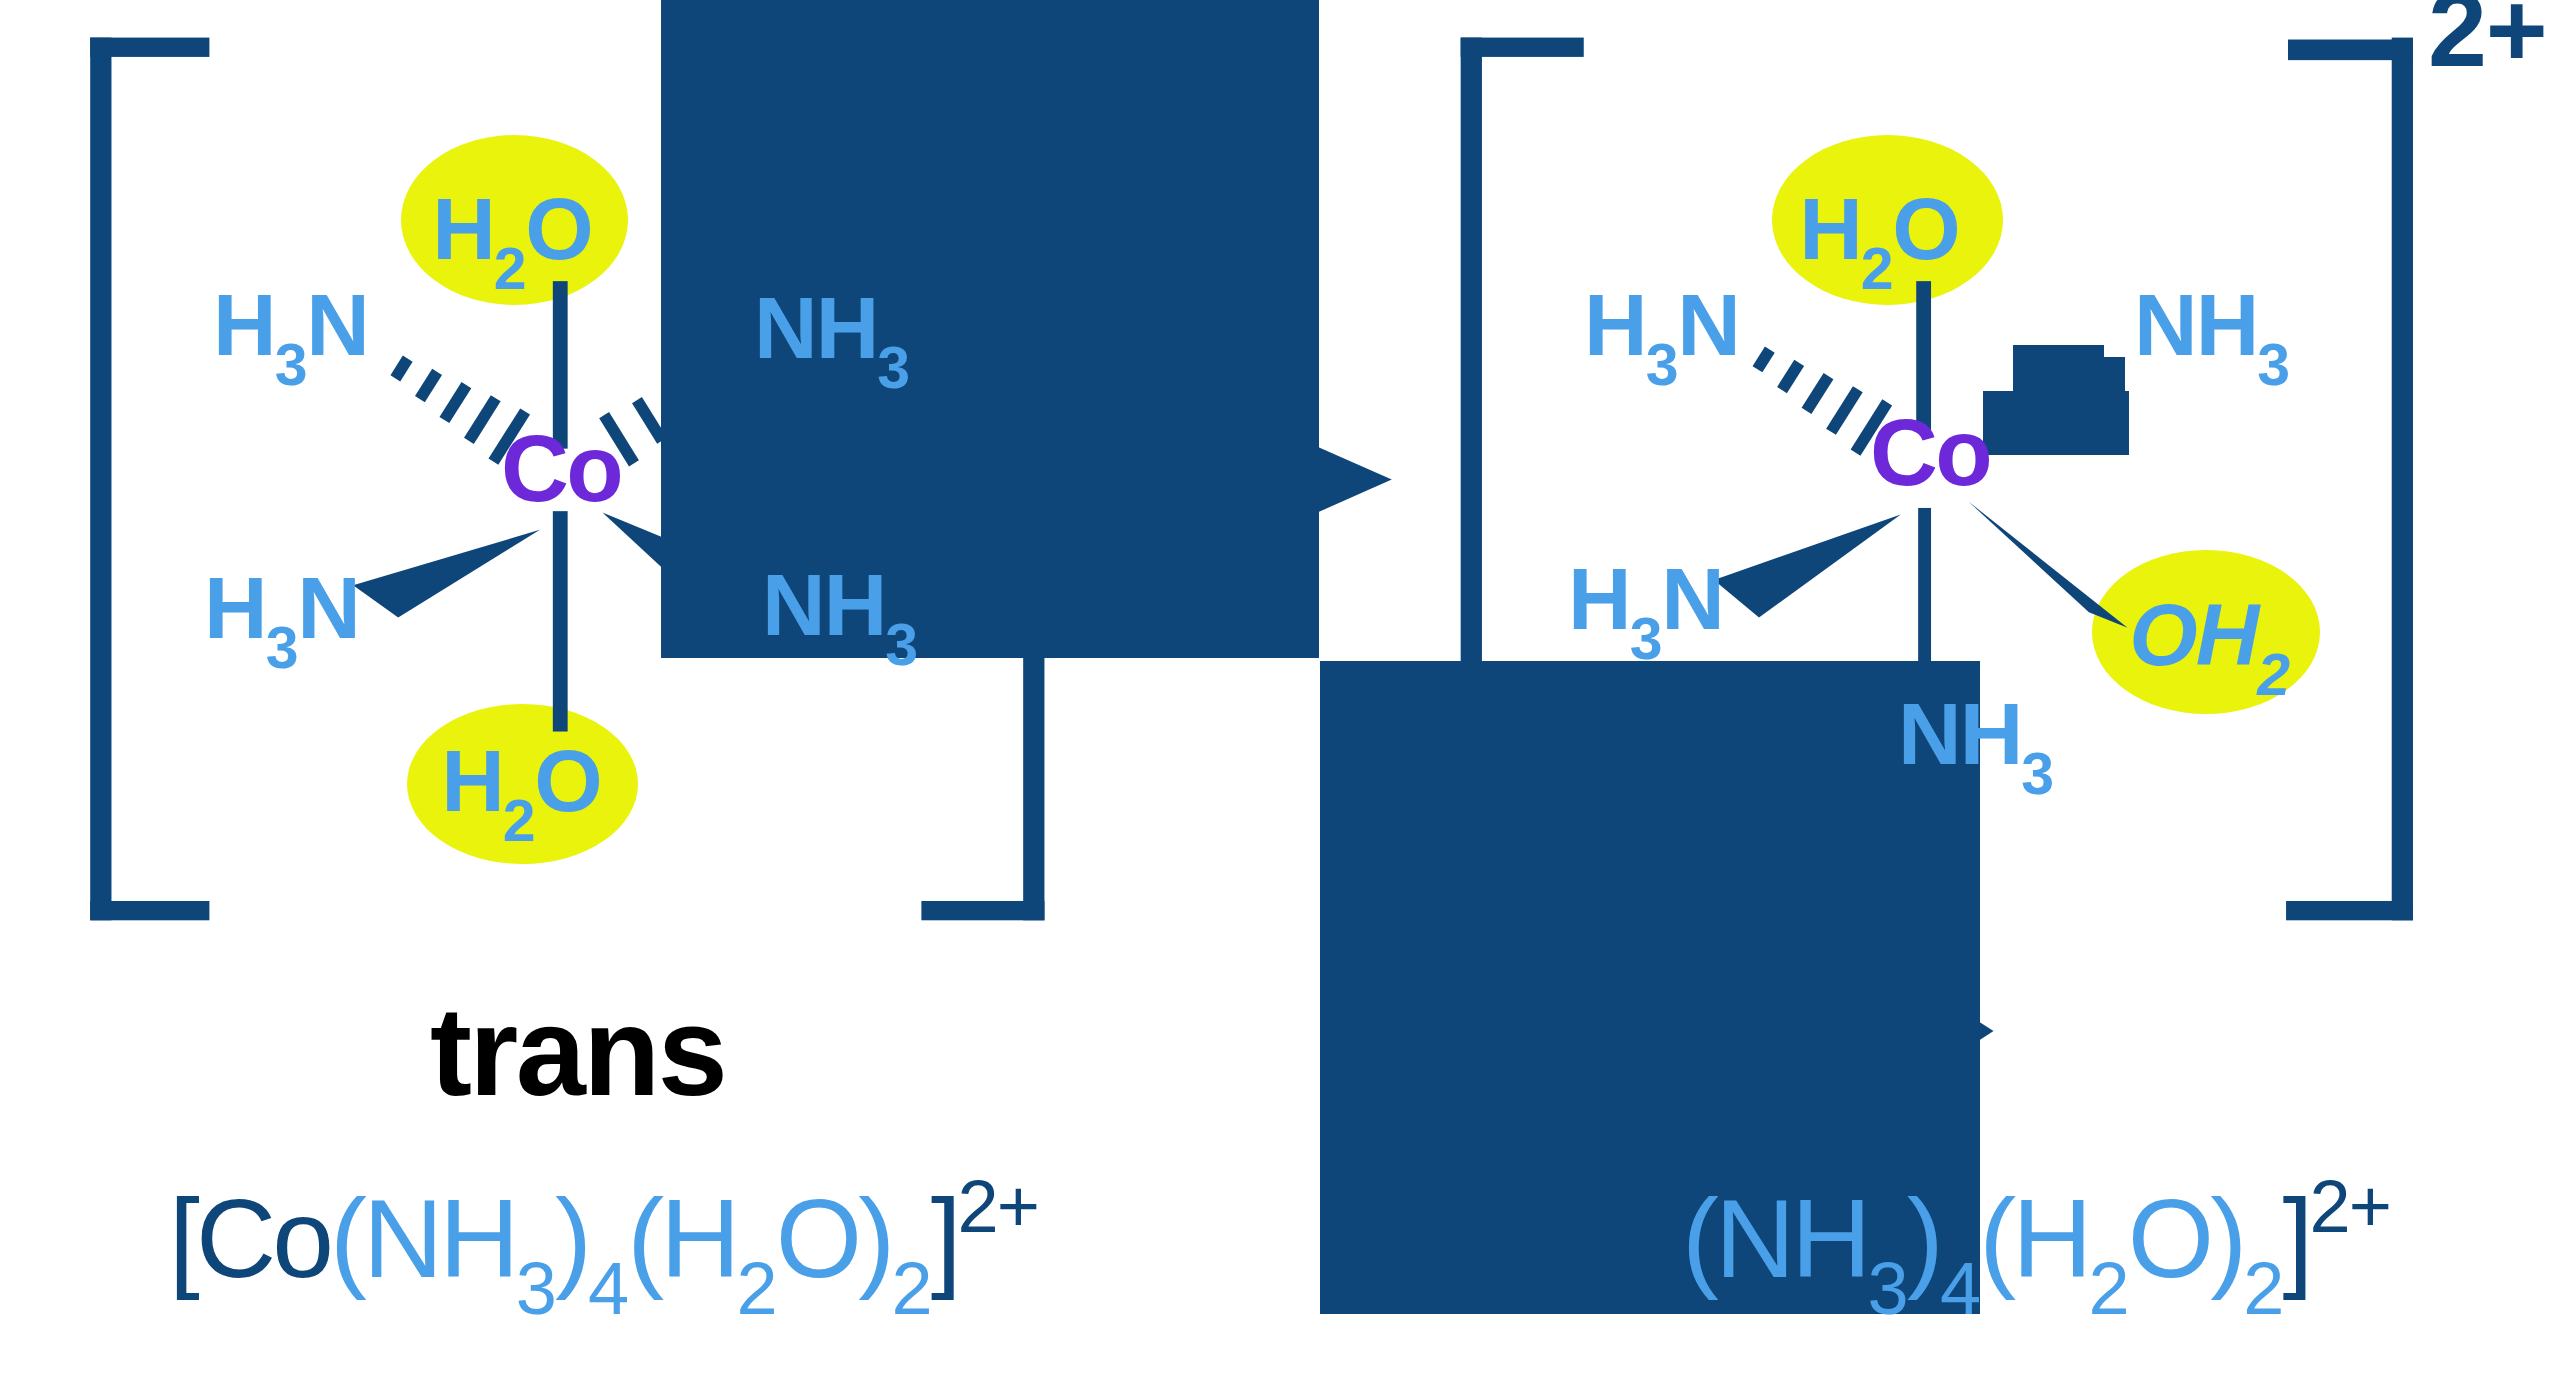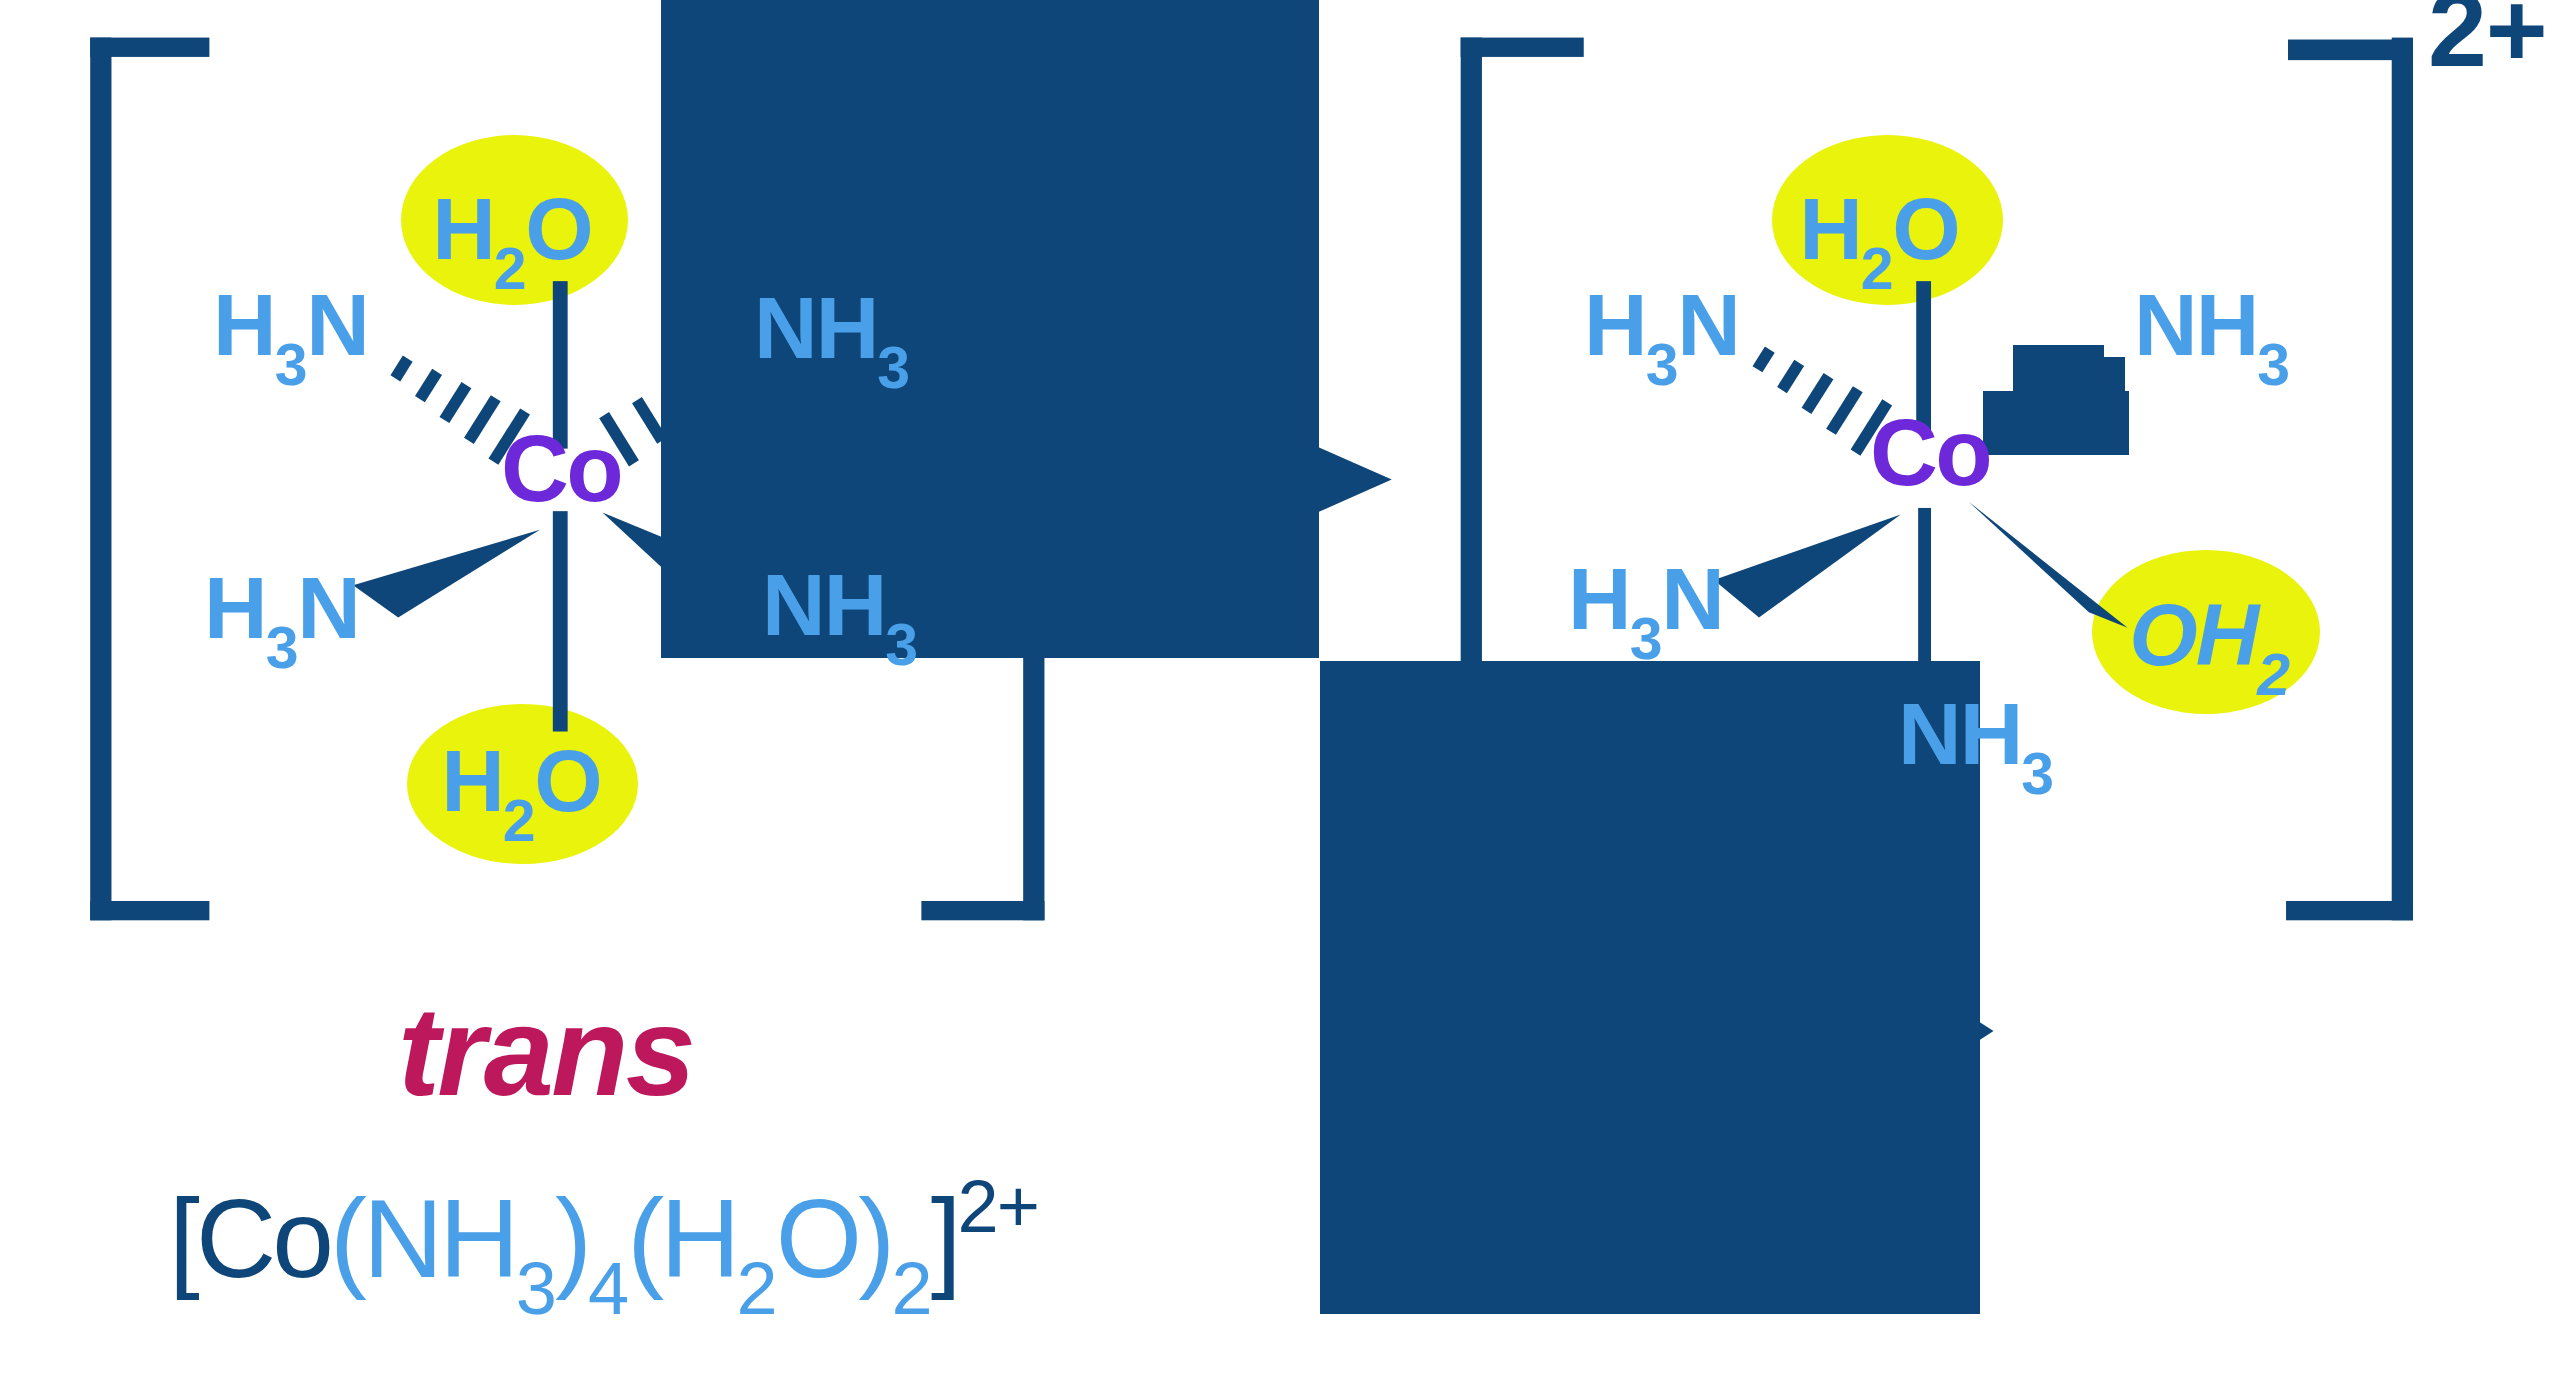--- a/index.html
+++ b/index.html
@@ -23,22 +23,22 @@
   }
   .lig .lsub{font-size:59px;display:inline-block;transform:translateY(30px);letter-spacing:-1.3px;}
   .metal{
     font-weight:700;font-size:94px;letter-spacing:-2.6px;
     color:#6d28d9;line-height:1;
   }
   .center-anchor{transform:translate(-50%,-50%);}
 
   
   .caption{
-    font-weight:700;font-style:italic;font-size:126px;letter-spacing:-2.6px;
-    color:#be185d;line-height:1;
+    font-weight:700;font-size:126px;letter-spacing:-2.6px;
+    color:#000000;line-height:1;margin-left:32px;
   }
   .formula{
     font-weight:400;font-size:111px;letter-spacing:-3.9px;
     line-height:1;color:#4aa0e8;
   }
   .formula .seg-dark{color:#0f4679;}
   .formula .seg-light{color:#4aa0e8;}
   .formula .sub{font-size:74px;display:inline-block;transform:translateY(37px);letter-spacing:-1.9px;}
   .formula .sup{font-size:74px;display:inline-block;transform:translateY(-45px);letter-spacing:-1.9px;}
   .big-charge{
@@ -175,15 +175,18 @@
   </div>
 
   <div class="txt caption" style="left:398px;top:989px;">
     <span>trans</span>
   </div>
 
   <div class="txt formula" style="left:169px;top:1184px;">
     <span class="seg-dark">[Co</span><span class="seg-light">(NH</span><span class="seg-light sub">3</span><span class="seg-light">)</span><span class="seg-light sub">4</span><span class="seg-light">(H</span><span class="seg-light sub">2</span><span class="seg-light">O</span><span class="seg-light">)</span><span class="seg-light sub">2</span><span class="seg-dark">]</span><span class="seg-dark sup">2+</span>
   </div>
 
+  <div class="txt formula" style="left:1682px;top:1184px;">
+    <span class="seg-light">(NH</span><span class="seg-light sub">3</span><span class="seg-light">)</span><span class="seg-light sub">4</span><span class="seg-light">(H</span><span class="seg-light sub">2</span><span class="seg-light">O</span><span class="seg-light">)</span><span class="seg-light sub">2</span><span class="seg-dark">]</span><span class="seg-dark sup">2+</span>
+  </div>
 
 </div>
 
 
 </body></html>

